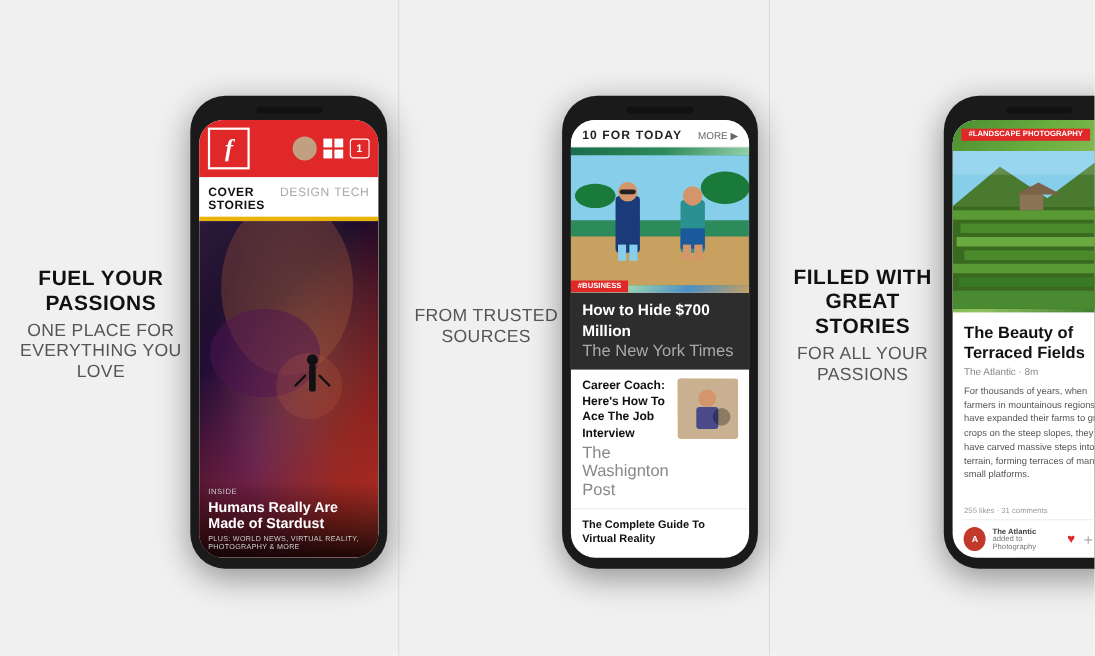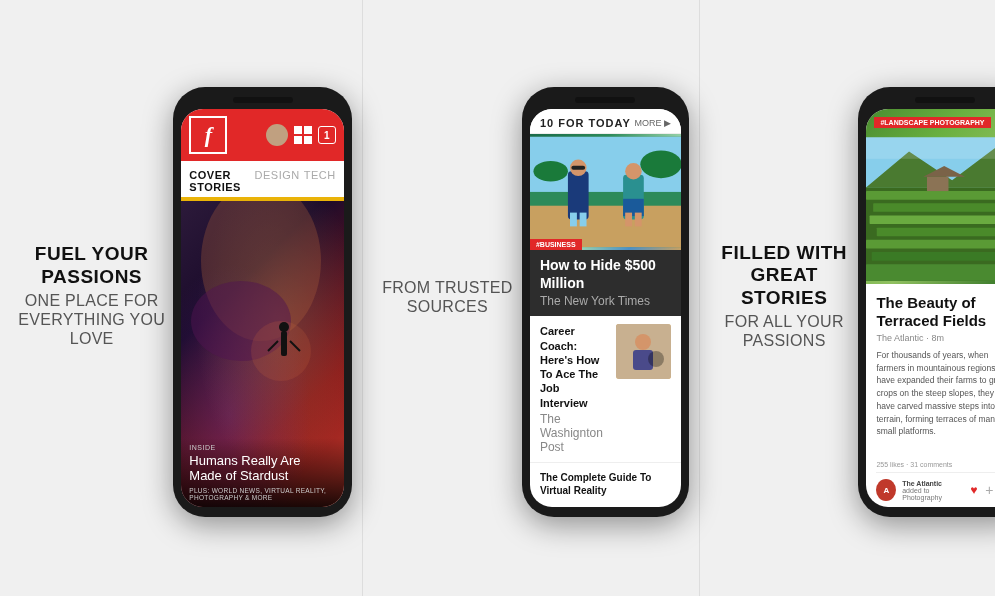--- a/index.html
+++ b/index.html
@@ -207,21 +207,21 @@
     .inside-label {
       font-size: 7px;
       color: #ccc;
       text-transform: uppercase;
       letter-spacing: 0.5px;
       margin-bottom: 2px;
     }
 
     .article-title-big {
       font-size: 13px;
-      font-weight: 400;
+      font-weight: 700;
       color: white;
       line-height: 1.2;
       margin-bottom: 3px;
     }
 
     .more-topics {
       font-size: 6.5px;
       color: #ccc;
       text-transform: uppercase;
       letter-spacing: 0.3px;
@@ -274,21 +274,21 @@
 
     .article-headline {
       font-size: 13px;
       font-weight: 900;
       color: #111;
       line-height: 1.3;
       margin-bottom: 2px;
     }
 
     .article-source {
-      font-size: 12px;
+      font-size: 15px;
       color: #888;
     }
 
     .phone2-article2 {
       display: flex;
       padding: 8px 10px;
       gap: 8px;
       border-bottom: 1px solid #eee;
     }
 
@@ -508,21 +508,21 @@
 
             <rect x="135" y="90" width="30" height="25" fill="#1a5a9a"></rect>
 
             <rect x="138" y="110" width="10" height="20" fill="#d4956a"></rect>
             <rect x="152" y="110" width="10" height="20" fill="#d4956a"></rect>
           </svg>
           <div class="business-tag">#BUSINESS</div>
         </div>
 
         <div style="background:#2d2d2d;padding:6px 10px 8px;">
-          <div class="article-headline" style="color:white;font-size:14px;">How to Hide $500 Million</div>
+          <div class="article-headline" style="color:white;font-size:14px;">How to Hide $700 Million</div>
           <div class="article-source" style="color:#aaa;">The New York Times</div>
         </div>
 
         <div class="phone2-article2">
           <div class="article2-text">
             <div class="article-headline" style="font-size:11px;">
               <span>Career Coach:
 Here's How To Ace
 The Job Interview</span>
             </div>

